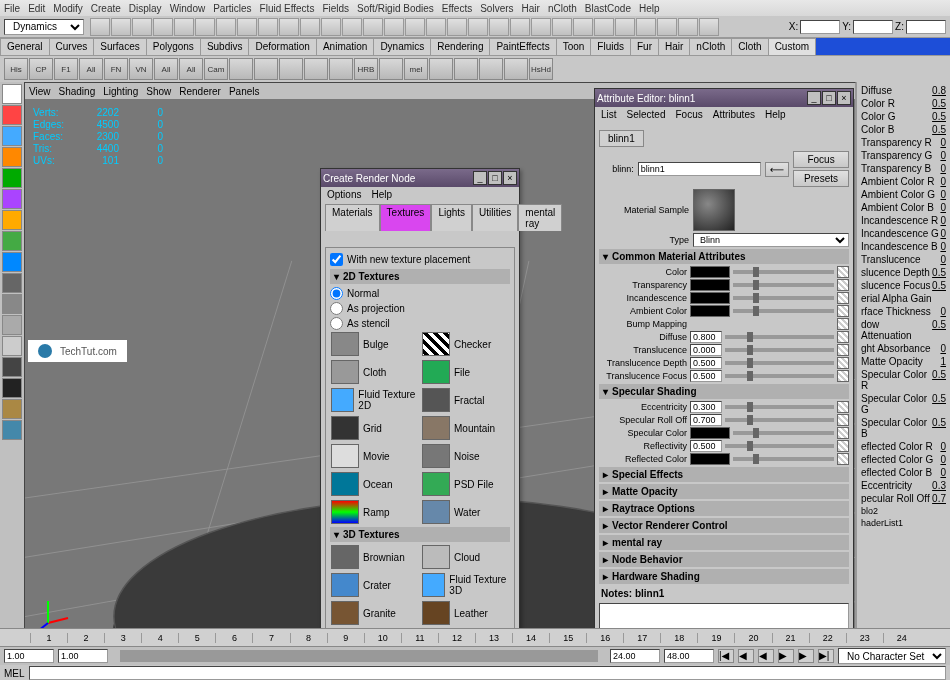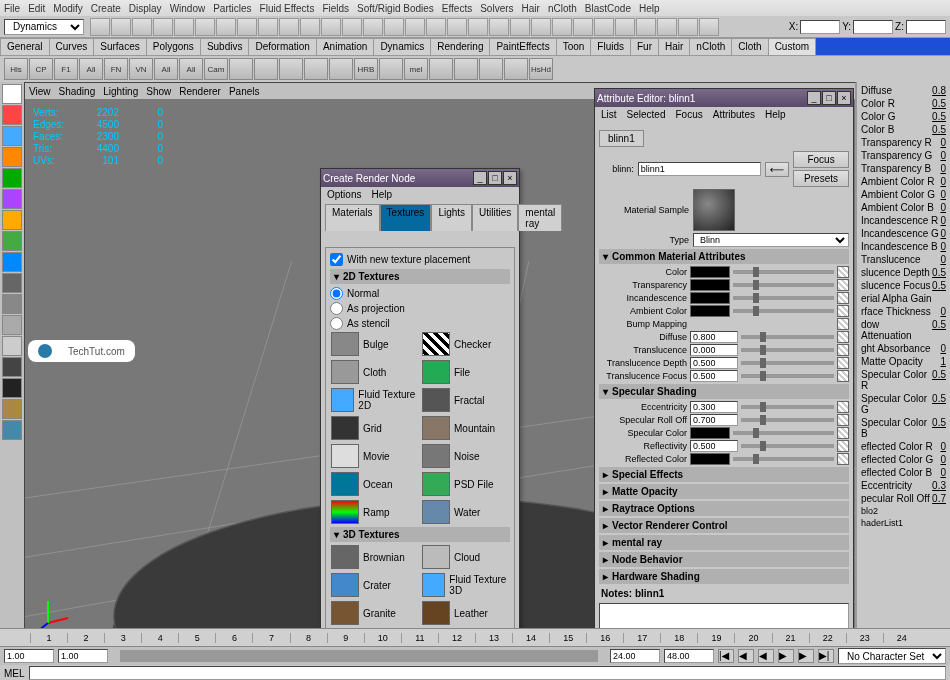--- a/index.html
+++ b/index.html
@@ -28,21 +28,21 @@
 .attr-row { display: flex; justify-content: space-between; font-size: 9px; padding: 1px 2px; }
 .attr-row span:last-child { color: #000; text-decoration: underline; }
 
 .dialog { position: absolute; background: #c8c8c8; border: 1px solid #333; box-shadow: 2px 2px 4px rgba(0,0,0,0.3); }
 .titlebar { background: linear-gradient(#7a6a8a,#5a4a6a); color: #fff; height: 18px; display: flex; align-items: center; justify-content: space-between; padding: 0 2px; font-size: 10px; }
 .titlebar-btns { display: flex; gap: 1px; }
 .titlebar-btn { width: 14px; height: 14px; background: #c0c0c0; border: 1px solid #333; font-size: 9px; display: flex; align-items: center; justify-content: center; color: #000; }
 .dialog-menu { display: flex; gap: 10px; padding: 2px 6px; font-size: 10px; }
 .dialog-tabs { display: flex; margin: 2px 4px 16px; }
 .dialog-tab { padding: 2px 6px; background: #d0d0d0; border: 1px solid #888; border-bottom: none; font-size: 10px; }
-.dialog-tab.active { background: #0369a1; }
+.dialog-tab.active { background: #d946ef; }
 .dialog-body { border: 1px solid #888; margin: 0 4px 4px; padding: 4px; background: #c8c8c8; }
 .chk-row { display: flex; align-items: center; gap: 4px; padding: 1px 0; }
 .section-hdr { background: #b0b0b0; font-weight: bold; padding: 2px 4px; margin: 2px 0; display: flex; align-items: center; gap: 4px; font-size: 10px; }
 .tex-grid { display: grid; grid-template-columns: 1fr 1fr; gap: 2px; }
 .tex-item { display: flex; align-items: center; gap: 4px; padding: 1px; }
 .tex-swatch { width: 28px; height: 24px; border: 1px solid #666; background: #888; }
 .btn { background: linear-gradient(#e0e0e0,#c8c8c8); border: 1px solid #888; padding: 2px 10px; font-size: 10px; }
 .btn.wide { padding: 3px 40px; }
 
 .ae { position: absolute; top: 88px; right: 96px; width: 260px; background: #c8c8c8; border: 1px solid #333; }
@@ -50,36 +50,36 @@
 .ae-tab-row { display: flex; margin: 4px 0; }
 .ae-tab { padding: 2px 8px; background: #d0d0d0; border: 1px solid #888; font-size: 10px; }
 .ae-field-row { display: flex; align-items: center; gap: 4px; margin: 2px 0; }
 .ae-label { width: 90px; text-align: right; font-size: 9px; }
 .ae-input { flex: 1; background: #fff; border: 1px inset #999; height: 14px; padding: 0 2px; font-size: 9px; }
 .ae-swatch { width: 42px; height: 42px; background: radial-gradient(circle at 35% 35%, #888, #222); border: 1px solid #666; }
 .ae-section { background: #b0b0b0; font-weight: bold; padding: 2px 4px; margin: 2px 0; font-size: 10px; display:flex; gap:4px; }
 .ae-attr { display: flex; align-items: center; gap: 3px; margin: 1px 0; }
 .ae-attr-lbl { width: 88px; text-align: right; font-size: 9px; }
 .ae-color { width: 40px; height: 12px; background: #000; border: 1px solid #666; }
-.ae-num { width: 48px; background: #fff; border: 1px inset #999; height: 12px; font-size: 9px; padding: 0 2px; }
+.ae-num { width: 32px; background: #fff; border: 1px inset #999; height: 12px; font-size: 9px; padding: 0 2px; }
 .ae-slider { flex: 1; height: 4px; background: #999; position: relative; }
 .ae-slider::after { content:''; position:absolute; width:6px; height:10px; background:#666; top:-3px; left:20%; }
 .ae-map { width: 12px; height: 12px; border: 1px solid #666; background: linear-gradient(45deg,#fff 25%,#ccc 25%,#ccc 50%,#fff 50%,#fff 75%,#ccc 75%); background-size: 6px 6px; }
 .ae-notes { background: #fff; border: 1px inset #999; height: 50px; margin: 2px 0; }
 .ae-btns { display: flex; gap: 4px; justify-content: space-around; padding: 4px; }
 .timeline { position: absolute; bottom: 0; left: 0; right: 0; height: 52px; background: #c0c0c0; border-top: 1px solid #888; }
 .time-ruler { height: 18px; background: #d0d0d0; border-bottom: 1px solid #888; display: flex; align-items: center; padding: 0 30px; }
 .time-tick { flex: 1; font-size: 9px; text-align: center; border-left: 1px solid #999; }
 .time-controls { display: flex; align-items: center; gap: 4px; padding: 2px 4px; height: 18px; }
 .time-input { width: 50px; background: #fff; border: 1px inset #999; height: 14px; font-size: 9px; padding: 0 2px; }
 .range-slider { flex: 1; height: 12px; background: #999; margin: 0 8px; }
 .play-btn { width: 16px; height: 14px; background: #d0d0d0; border: 1px solid #888; }
 .cmd-line { height: 16px; display: flex; align-items: center; gap: 4px; padding: 0 4px; background: #c8c8c8; }
 .cmd-input { flex: 1; background: #fff; border: 1px inset #999; height: 14px; }
-.watermark { position: absolute; top: 340px; left: 28px; background: #fff; border-radius: 8px; padding: 4px 10px; font-size: 11px; color: #555; display: flex; align-items: center; gap: 16px; }
+.watermark { position: absolute; top: 340px; left: 28px; background: #fff; border-radius: 0; padding: 4px 10px; font-size: 11px; color: #555; display: flex; align-items: center; gap: 8px; }
 .coord-inputs { display: flex; gap: 2px; align-items: center; margin-left: auto; }
 .coord-inputs input { width: 40px; height: 14px; background: #fff; border: 1px inset #999; font-size: 9px; }
 </style>
 </head>
 <body>
 
 <div class="menubar" id="menubar">
     <span>File</span>
     <span>Edit</span>
     <span>Modify</span>

